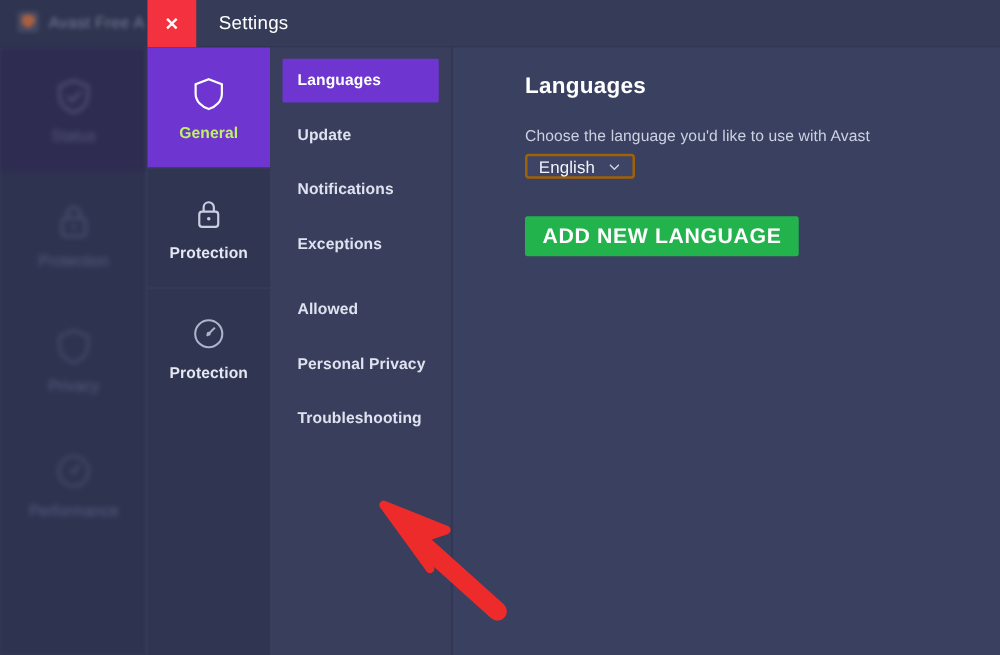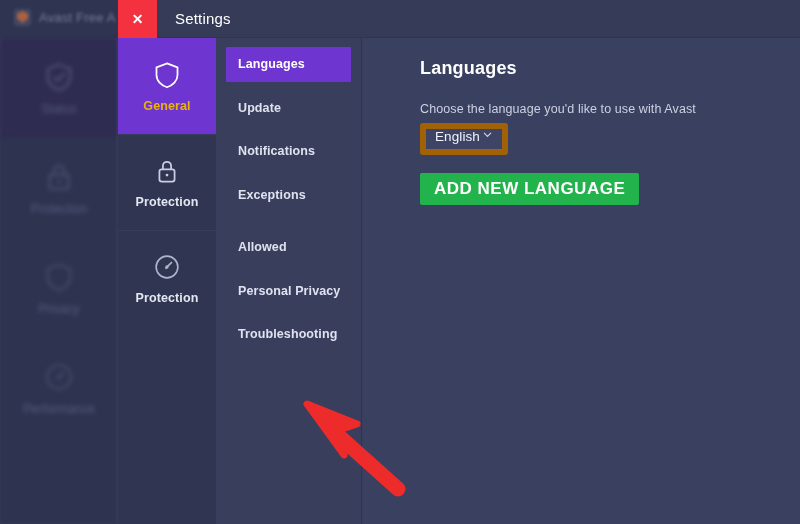--- a/index.html
+++ b/index.html
@@ -159,21 +159,21 @@
   .cat-item + .cat-item { border-top: 1px solid #373d5a; }
   .cat-item.active { background: #6f35d0; }
   .cat-ico { width: 28px; height: 30px; }
   .cat-ico svg { width: 100%; height: 100%; display: block; }
   .cat-label {
     color: #e4e7f2;
     font-size: 12.5px;
     font-weight: bold;
     letter-spacing: .1px;
   }
-  .cat-item.active .cat-label { color: #eab308; }
+  .cat-item.active .cat-label { color: #bef264; }
 
   
   .menu-col {
     position: absolute;
     left: 98px; top: 38px;
     width: 146px; height: 486px;
     background: #383e5c;
     border-right: 1px solid #2f3550;
     box-sizing: border-box;
   }
@@ -211,25 +211,26 @@
   .panel-sub {
     position: absolute;
     left: 57px; top: 64px;
     color: #ccd1e2;
     font-size: 12.5px;
     letter-spacing: .1px;
   }
   .lang-select {
     position: absolute;
     left: 57px; top: 85px;
-    width: 88px; height: 32px;
+    width: 88px; height: 20px;
     background: #3d4466;
-    border: 6px solid #a16207;
+    border: 2px solid #a16207;
     border-radius: 3px;
     display: flex;
+    align-items: center;
     justify-content: space-between;
     padding: 0 9px;
     box-sizing: border-box;
     cursor: pointer;
   }
   .lang-select .val {
     color: #f2f4fa;
     font-size: 13.5px;
     letter-spacing: .1px;
   }

